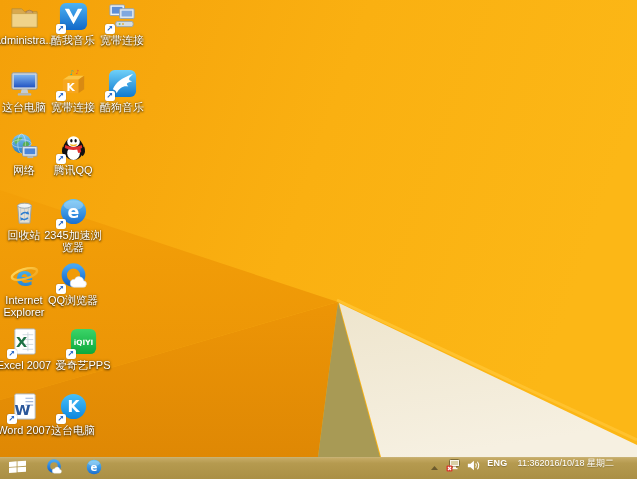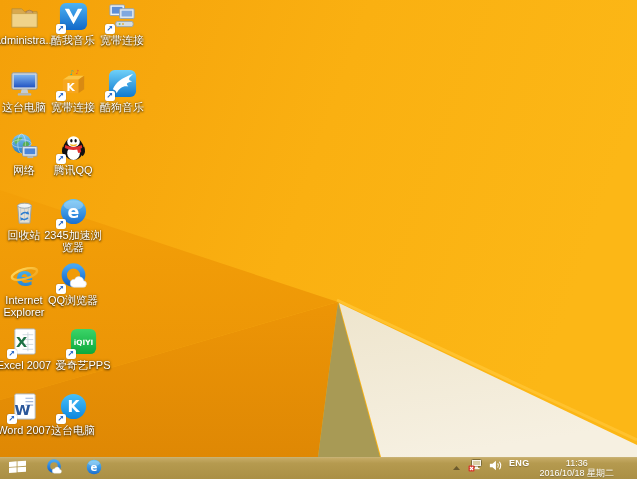--- a/index.html
+++ b/index.html
@@ -34,21 +34,21 @@
     box-sizing:border-box;
     display:flex;align-items:center;
   }
   #start-button{width:34px;height:22px;display:flex;align-items:center;justify-content:center;}
   .tb-icon{width:40px;height:22px;display:flex;align-items:center;justify-content:center;}
   .tb-icon svg{width:18px;height:18px;}
   #tray{margin-left:auto;display:flex;align-items:flex-start;gap:7px;padding-right:20px;height:22px;}
   .tray-ico{display:flex;align-items:center;justify-content:center;}
   #lang-indicator{font-size:9px;font-weight:600;color:#fff;letter-spacing:.3px;
     text-shadow:0 1px 1px rgba(0,0,0,.25);}
-  #clock{display:flex;flex-direction:column;align-items:center;justify-content:center;
+  #clock{display:flex;flex-direction:row;align-items:center;justify-content:center;
     font-size:9px;line-height:10px;color:#fff;text-shadow:0 1px 1px rgba(0,0,0,.25);
     padding:0 3px;}
 </style>
 </head>
 <body>
 
 <svg width="0" height="0" style="position:absolute" aria-hidden="true">
   <defs>
     <linearGradient id="g-bg" x1="0" y1="0" x2="1" y2="0.25">
       <stop offset="0" stop-color="#f4a009"></stop>

